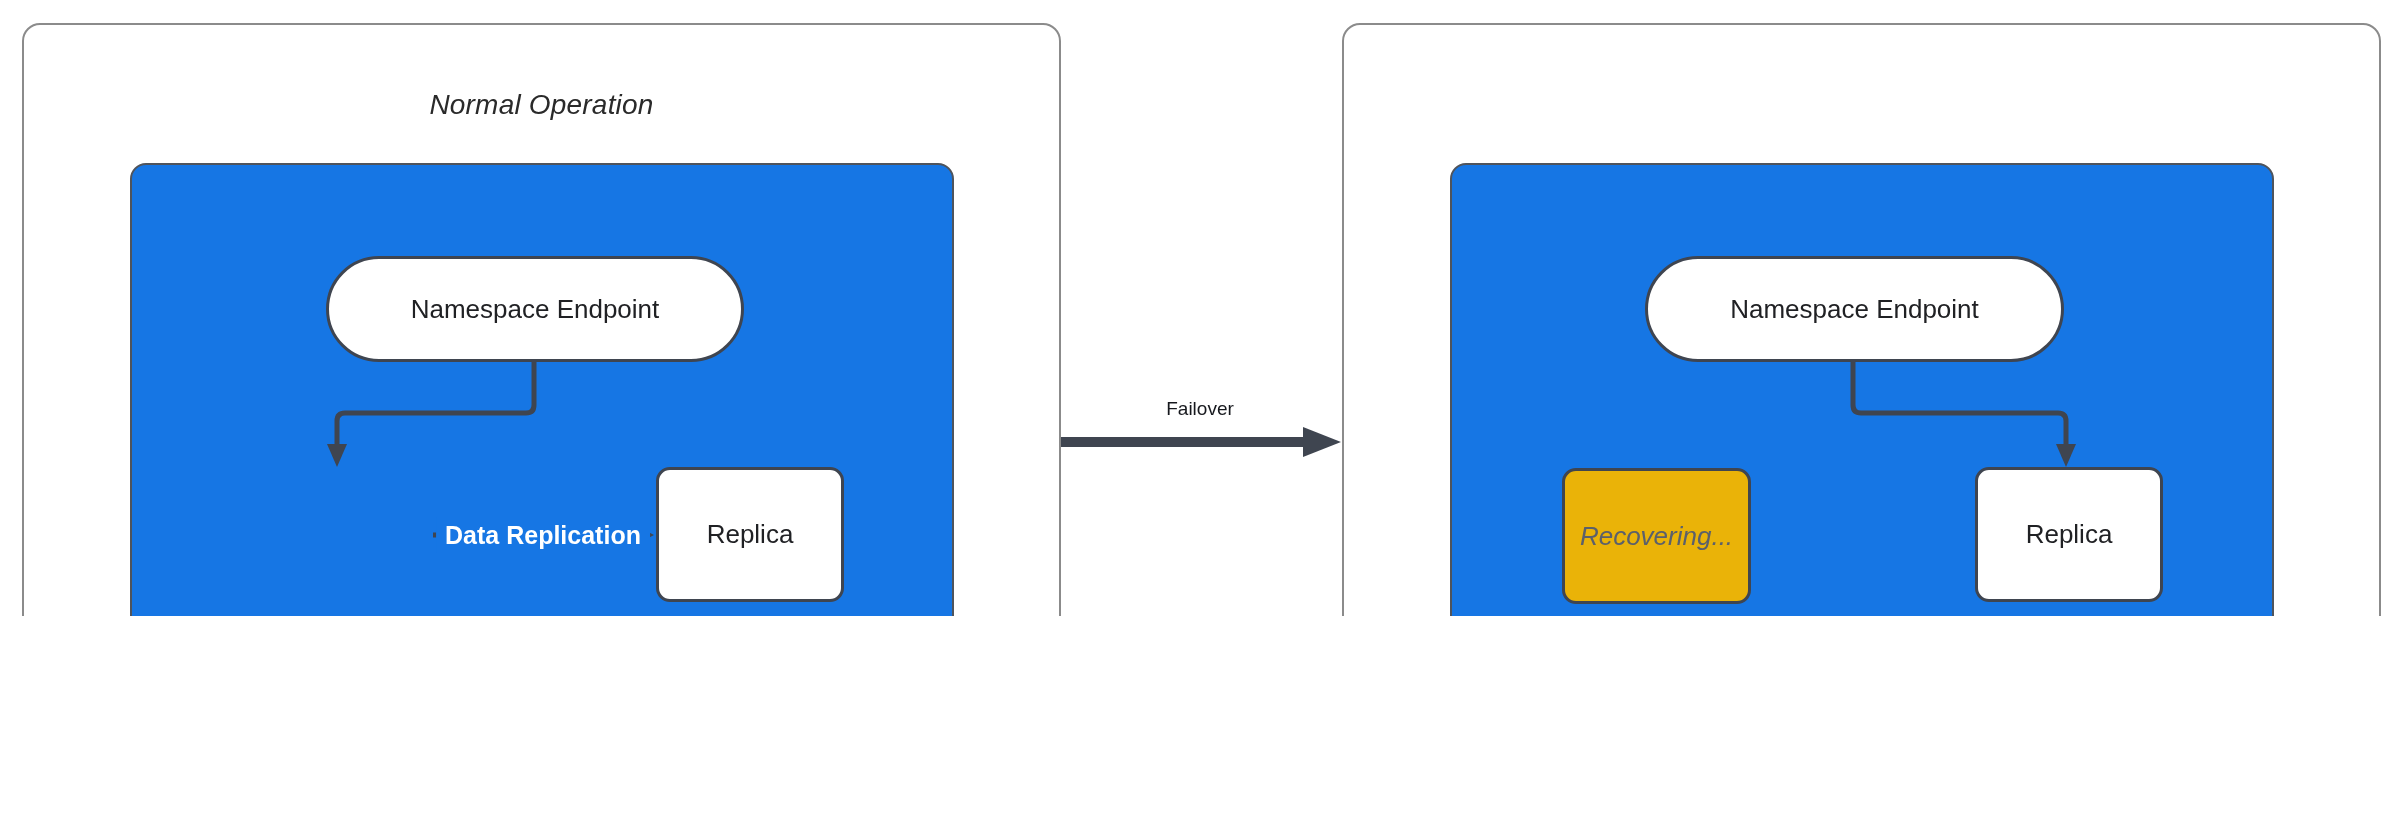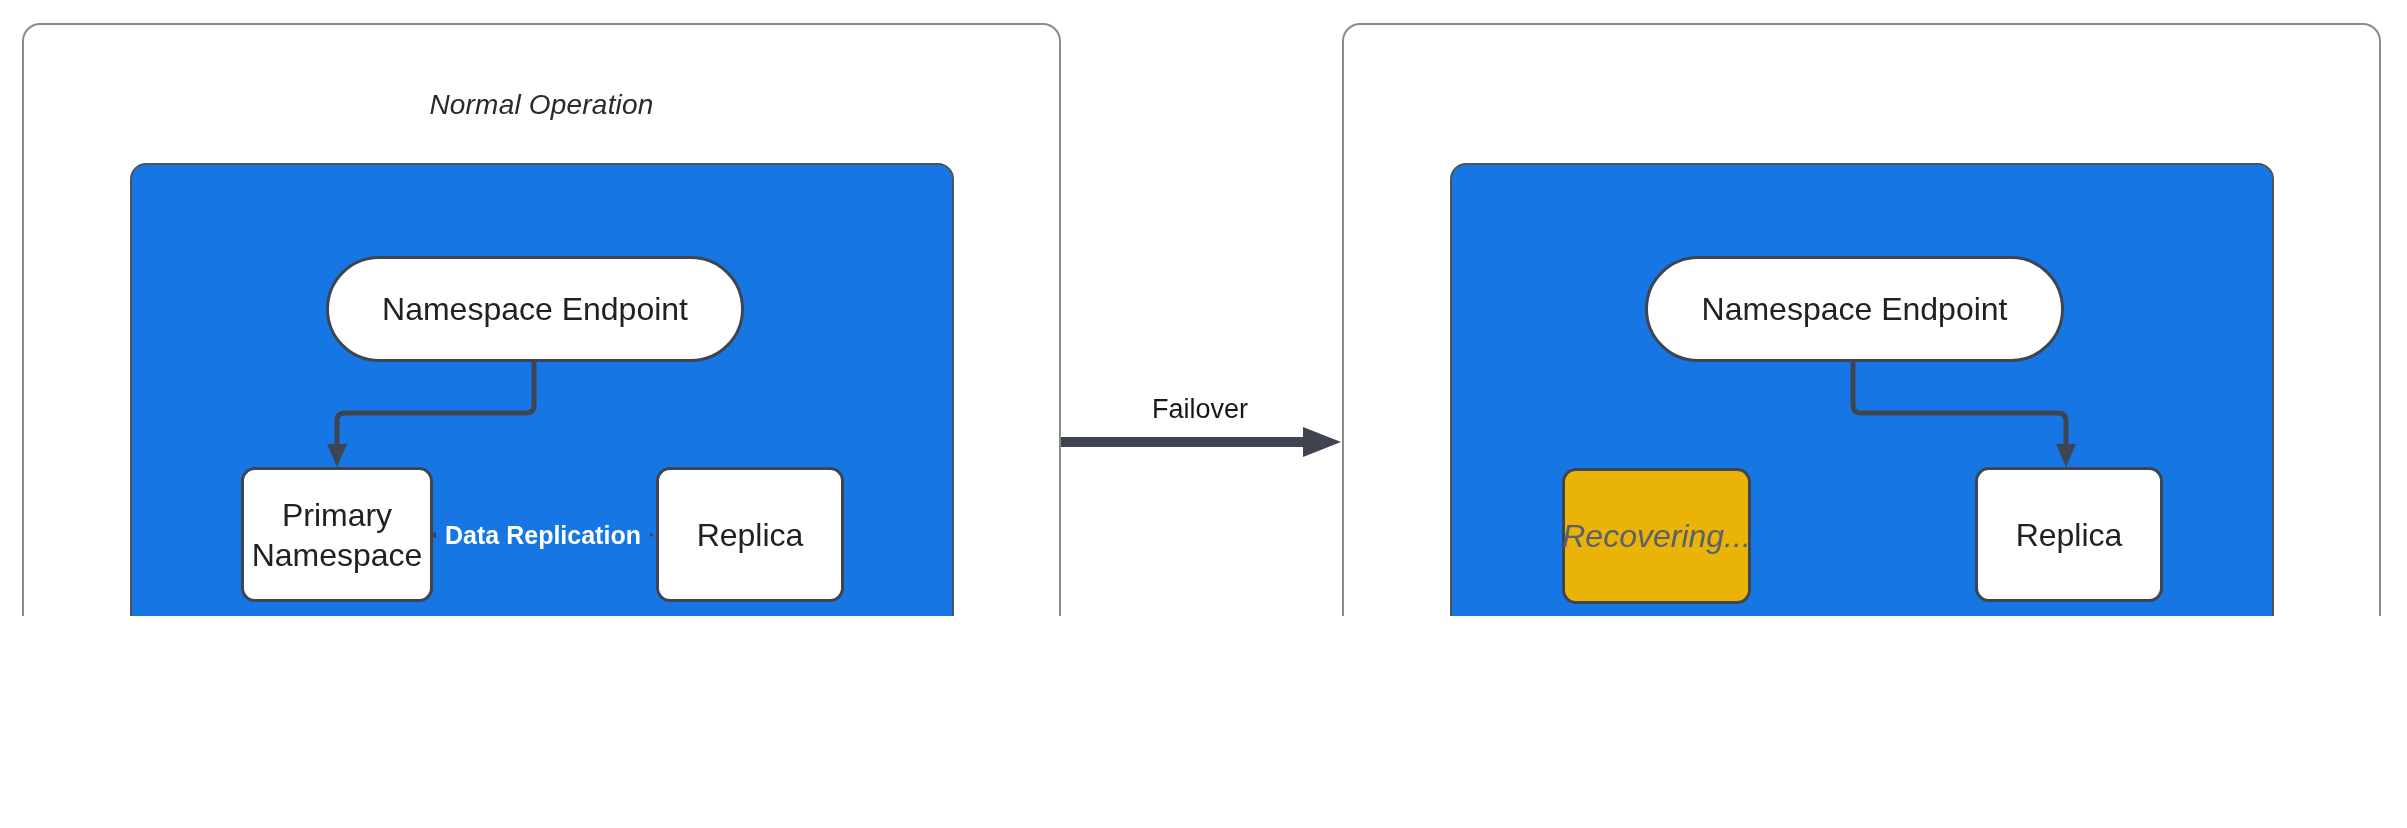--- a/index.html
+++ b/index.html
@@ -56,21 +56,21 @@
   .node {
     position: absolute;
     display: flex;
     align-items: center;
     justify-content: center;
     text-align: center;
     background: #ffffff;
     border: 3px solid #3f4550;
     box-sizing: border-box;
     color: #202124;
-    font-size: 32px;
+    font-size: 26px;
     line-height: 1.25;
     padding: 6px 10px;
   }
   .node--stadium { border-radius: 60px; }
   .node--box     { border-radius: 14px; }
 
   
   .node--endpoint-l  { left: 194px; top: 91px;  width: 418px; height: 106px; }
   .node--primary     { left: 109px; top: 302px; width: 192px; height: 135px; }
   .node--replica-l   { left: 524px; top: 302px; width: 188px; height: 135px; }
@@ -111,41 +111,38 @@
     white-space: nowrap;
     z-index: 3;
     text-align: right;
   }
   .failover-label {
     position: absolute;
     left: 1200px;
     top: 409px;
     transform: translate(-50%, -50%);
     color: #16181d;
-    font-size: 27px;
+    font-size: 19px;
     white-space: nowrap;
     z-index: 3;
   }
 </style>
 </head>
 <body>
 
 <div class="canvas">
 
   <section class="panel panel--left">
     <div class="panel-title">Normal Operation</div>
 
     <div class="container">
       <div class="node node--stadium node--endpoint-l">
         <span>Namespace Endpoint</span>
       </div>
 
-      <div class="node node--box node--primary">
-        <span>Primary Namespace</span>
-      </div>
 
       <div class="node node--box node--replica-l">
         <span>Replica</span>
       </div>
     </div>
   </section>
 
   <section class="panel panel--right">
 
     <div class="container">

